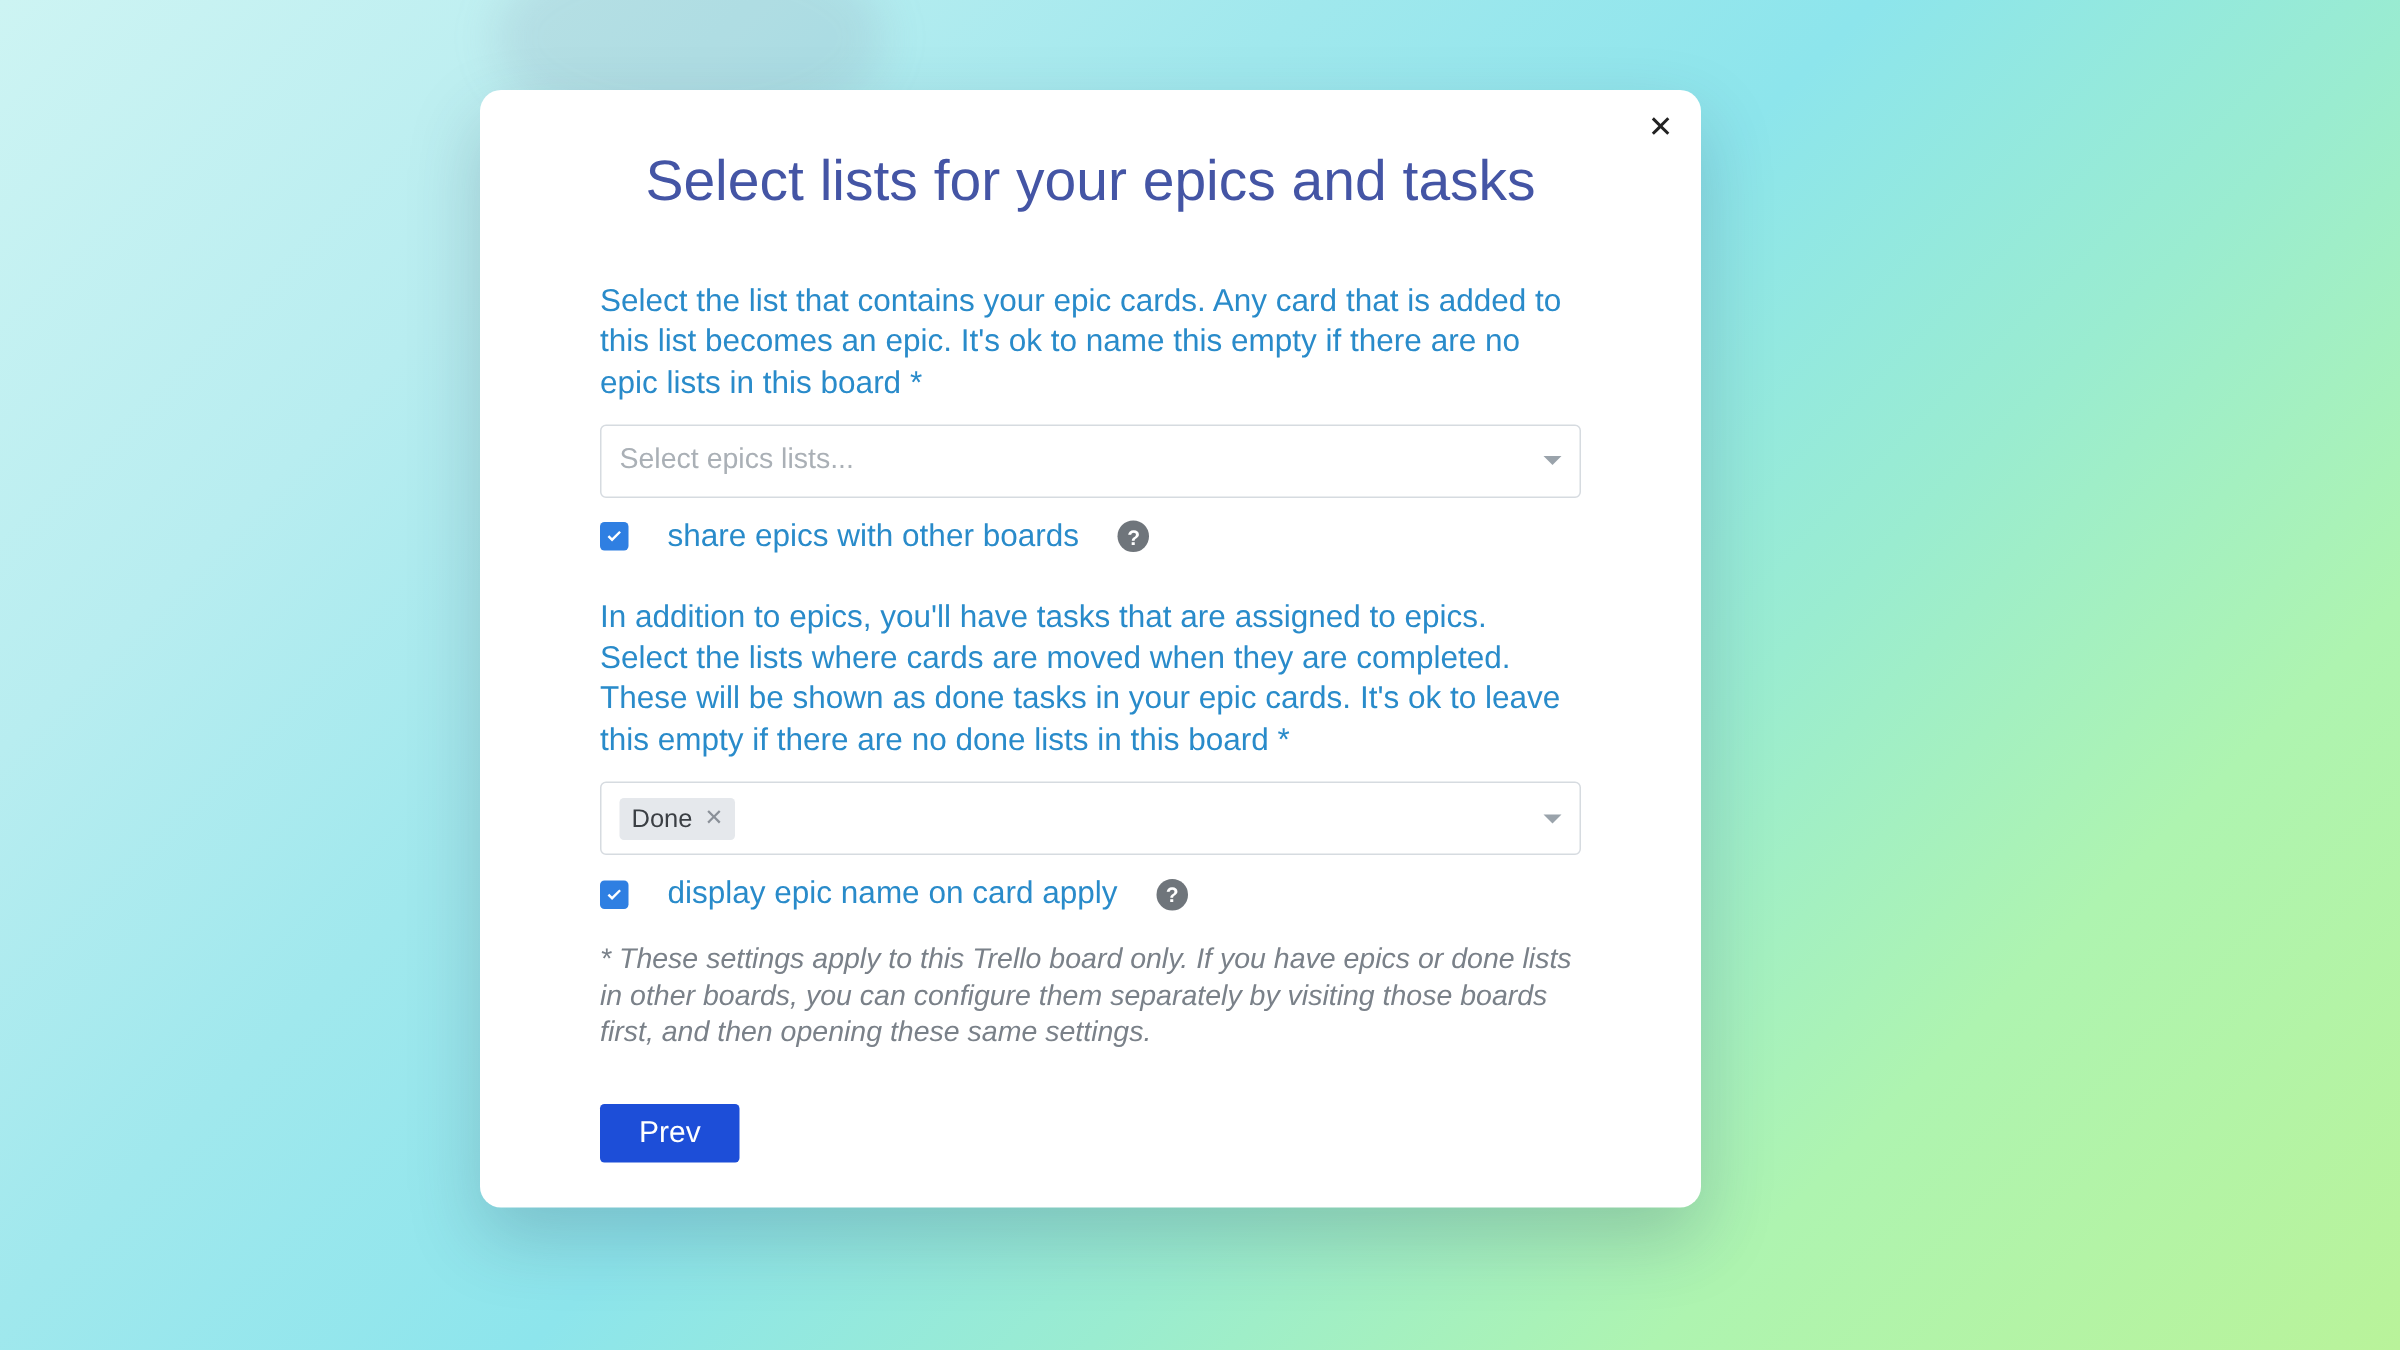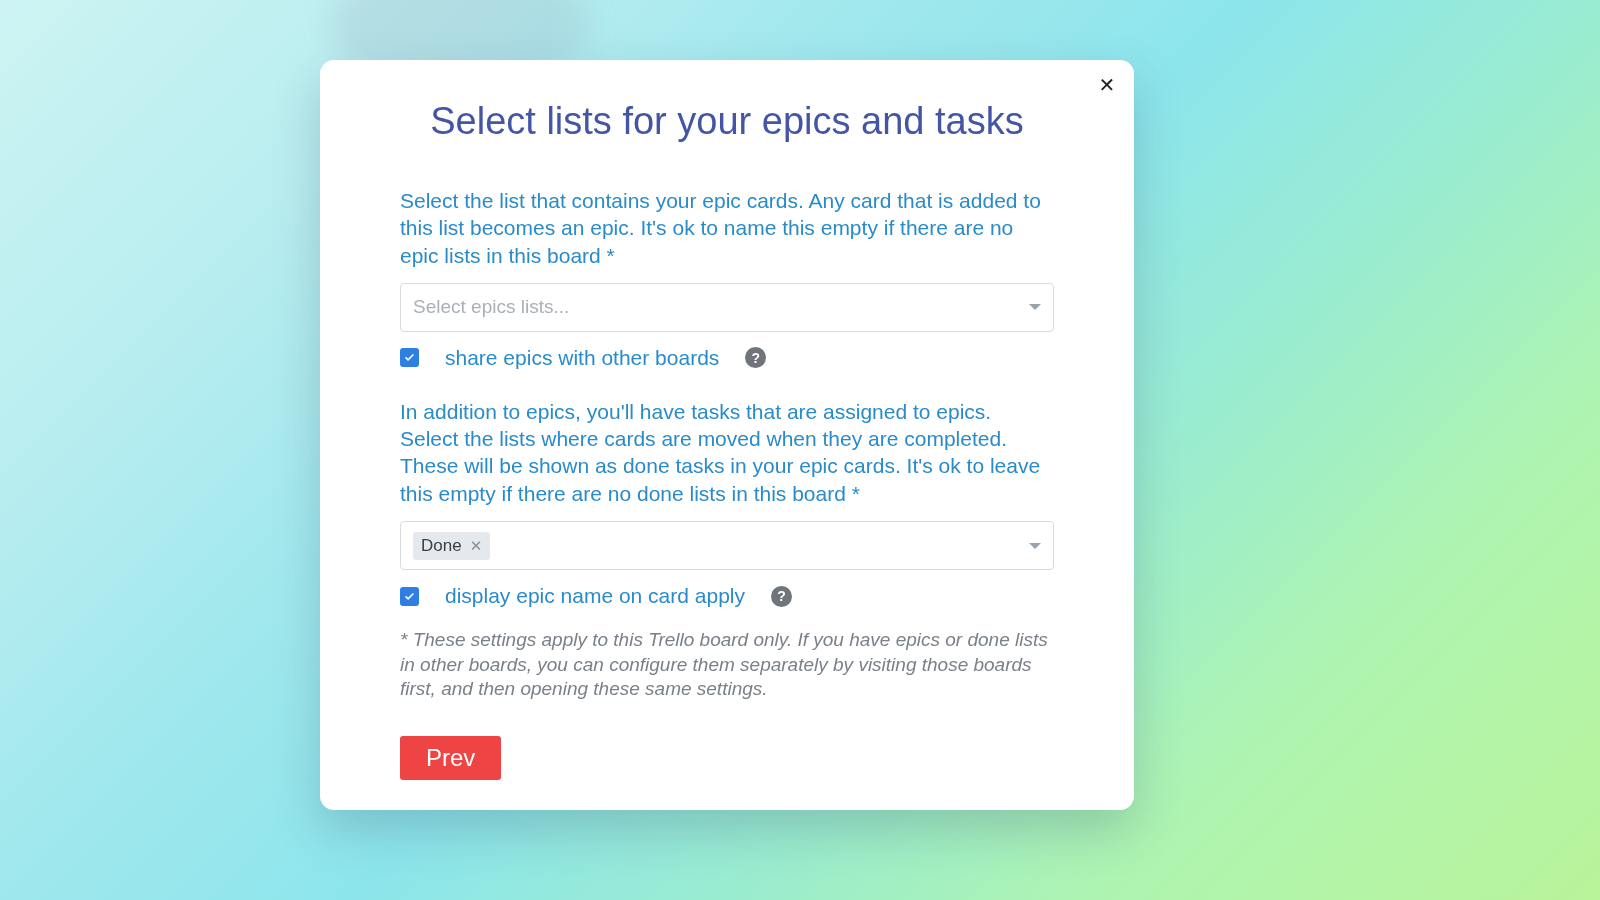--- a/index.html
+++ b/index.html
@@ -134,25 +134,25 @@
       margin-top: 20px;
       margin-bottom: 34px;
     }
     .button-row {
       display: flex;
       justify-content: space-between;
       align-items: center;
     }
     .right-buttons { display: flex; gap: 8px; }
     .btn {
-      background: #ef4444;
+      background: #1d4ed8;
       color: #fff;
       border: none;
       border-radius: 3px;
-      font-size: 24px;
+      font-size: 20px;
       padding: 8px 26px;
       cursor: pointer;
     }
   </style>
 </head>
 <body>
 
 <div class="blob"></div>
 
 <div class="modal">

